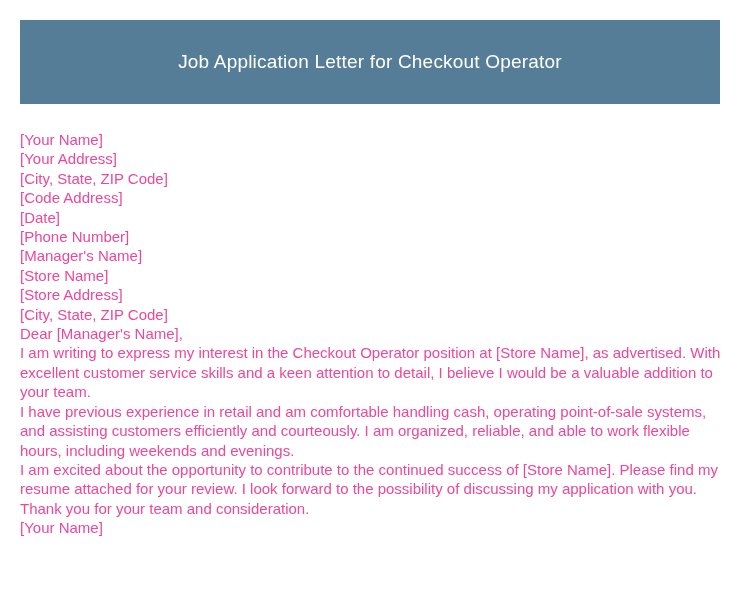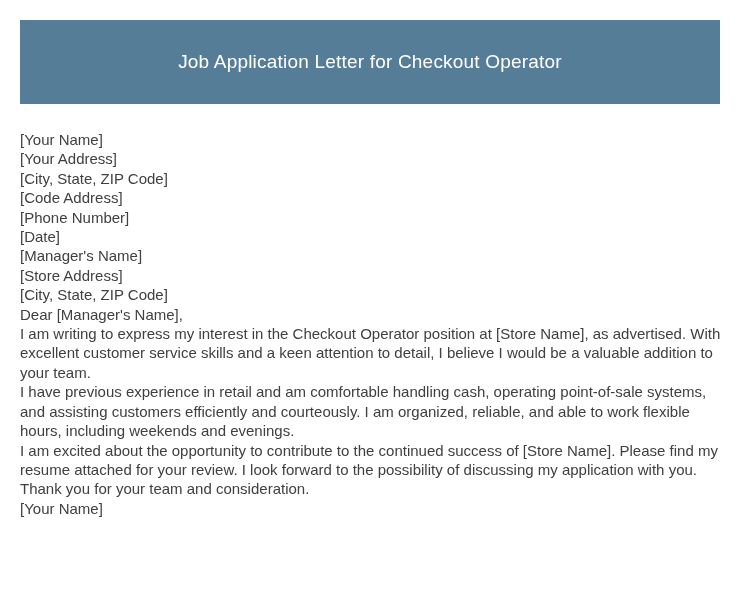--- a/index.html
+++ b/index.html
@@ -35,21 +35,21 @@
     font-size: 19px;
     font-weight: 500;
     letter-spacing: 0.2px;
     text-align: right;
   }
   .letter-body {
     position: absolute;
     left: 20px;
     top: 130px;
     width: 702px;
-    color: #404040;
+    color: #ec4899;
     font-size: 15px;
     line-height: 19.4px;
   }
   .letter-paragraph {
     margin: 0;
     padding: 0;
   }
 </style>
 </head>
 <body>
@@ -58,23 +58,24 @@
 
   <div class="banner">
     <div class="banner-title">Job Application Letter for Checkout Operator</div>
   </div>
 
   <div class="letter-body">
     <p class="letter-paragraph">[Your Name]</p>
     <p class="letter-paragraph">[Your Address]</p>
     <p class="letter-paragraph">[City, State, ZIP Code]</p>
     <p class="letter-paragraph">[Code Address]</p>
+    <p class="letter-paragraph">[Date]</p>
     <p class="letter-paragraph">[Phone Number]</p>
-    <p class="letter-paragraph">[Date]</p>
     <p class="letter-paragraph">[Manager's Name]</p>
+    <p class="letter-paragraph">[Store Name]</p>
     <p class="letter-paragraph">[Store Address]</p>
     <p class="letter-paragraph">[City, State, ZIP Code]</p>
     <p class="letter-paragraph">Dear [Manager's Name],</p>
     <p class="letter-paragraph">I am writing to express my interest in the Checkout Operator position at [Store Name], as advertised. With excellent customer service skills and a keen attention to detail, I believe I would be a valuable addition to your team.</p>
     <p class="letter-paragraph">I have previous experience in retail and am comfortable handling cash, operating point-of-sale systems, and assisting customers efficiently and courteously. I am organized, reliable, and able to work flexible hours, including weekends and evenings.</p>
     <p class="letter-paragraph">I am excited about the opportunity to contribute to the continued success of [Store Name]. Please find my resume attached for your review. I look forward to the possibility of discussing my application with you.</p>
     <p class="letter-paragraph">Thank you for your team and consideration.</p>
     <p class="letter-paragraph">[Your Name]</p>
   </div>
 

